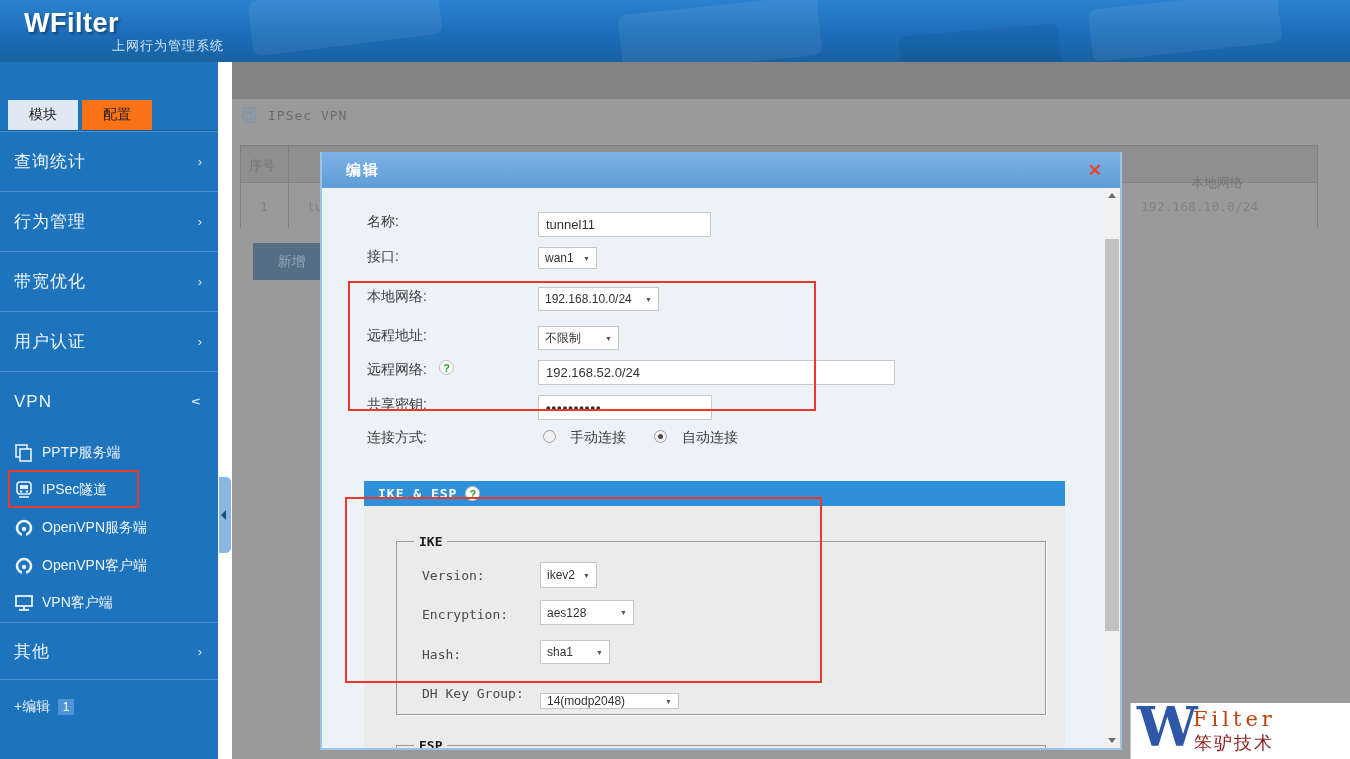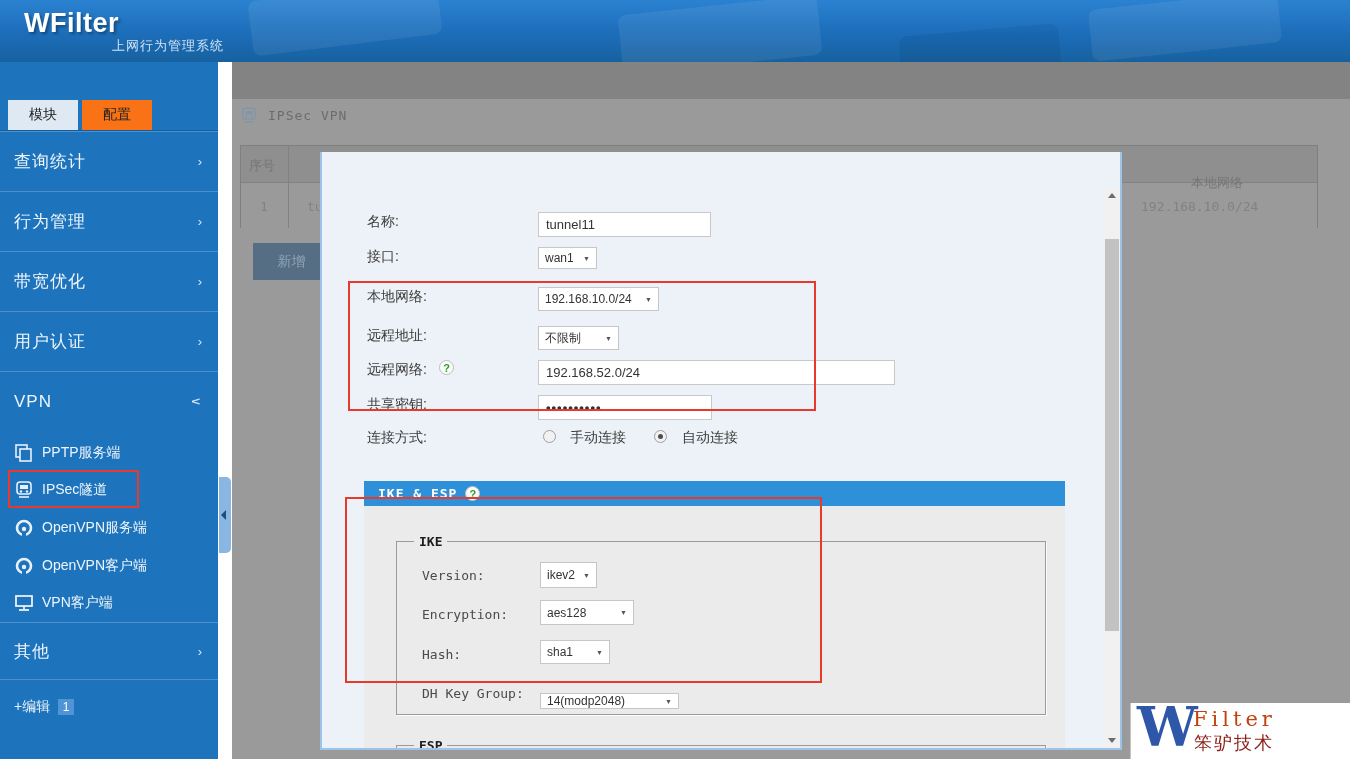--- a/index.html
+++ b/index.html
@@ -233,20 +233,24 @@
       <div class="th" style="left:950px;top:28px;font-size:13px;">本地网络</div>
       <div class="td" style="left:19px;top:53px;font-size:13px;color:#828282;">1</div>
       <div class="td" style="left:66px;top:53px;font-size:13px;color:#828282;">tunnel11</div>
       <div class="td" style="left:900px;top:53px;font-size:13px;color:#828282;">192.168.10.0/24</div>
     </div>
 
     <div class="addbtn">新增</div>
   </div>
 
   <div class="abs modal">
+    <div class="mtitle">
+      <span class="txt">编辑</span>
+      <span class="mclose">✕</span>
+    </div>
 
     <div class="mbody">
 
       <div class="flabel" style="left:45px;top:25px;">名称:</div>
       <input class="tinput" style="left: 216px; top: 24px; width: 173px; height: 25px;" type="text" value="tunnel11">
 
       <div class="flabel" style="left:45px;top:60px;">接口:</div>
       <div class="sel" style="left:216px;top:59px;width:59px;height:22px;">
         <span class="sval">wan1</span>
         <span class="sarr">▼</span>

